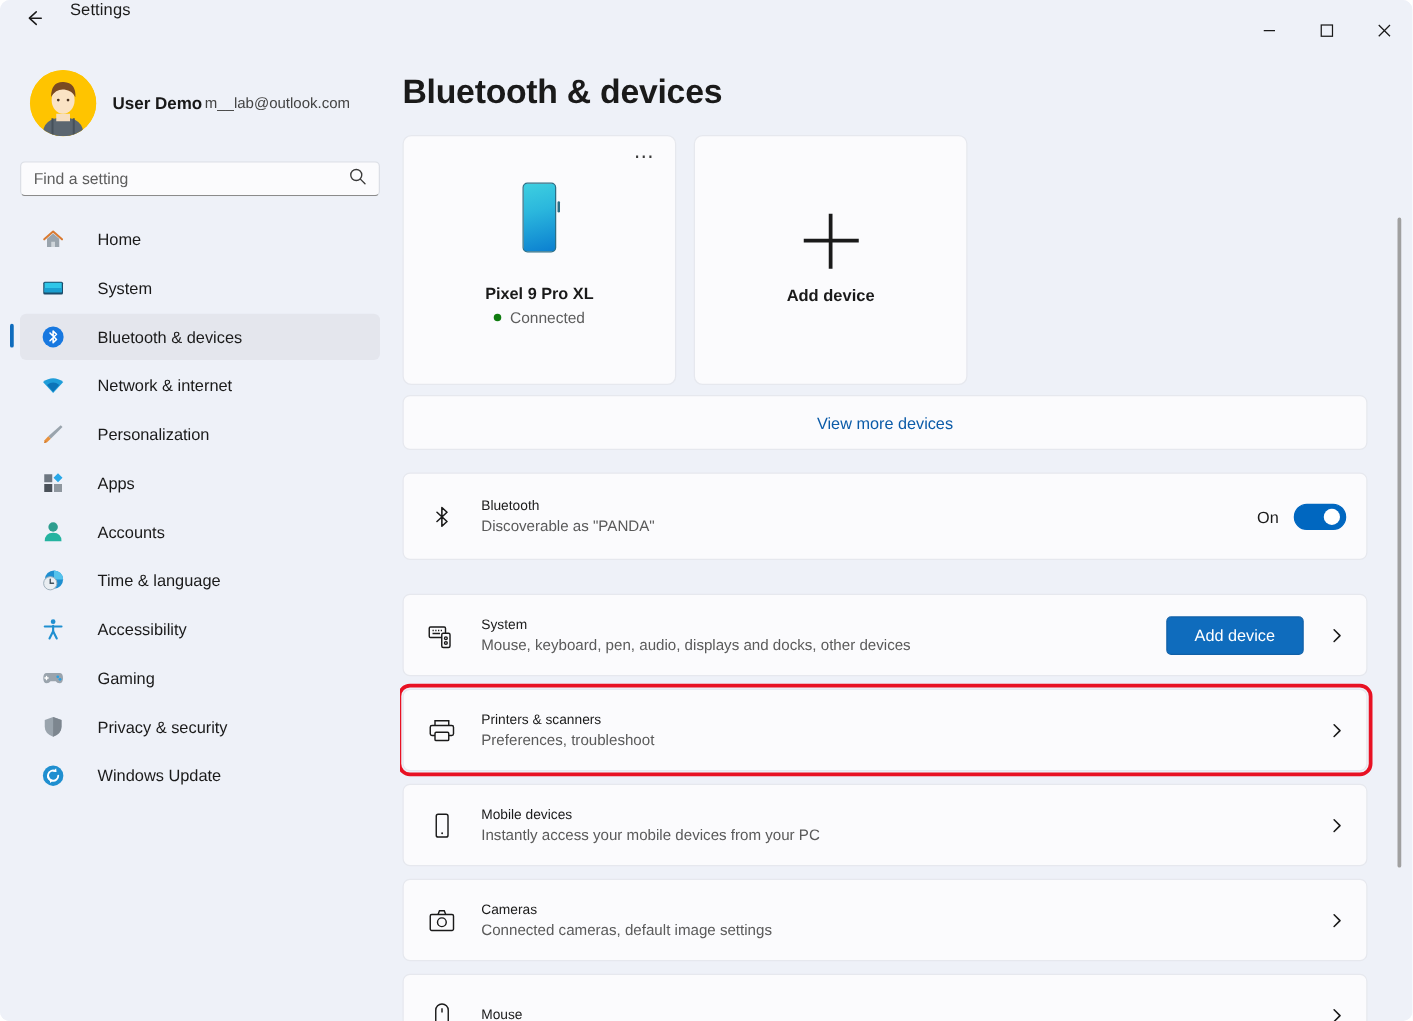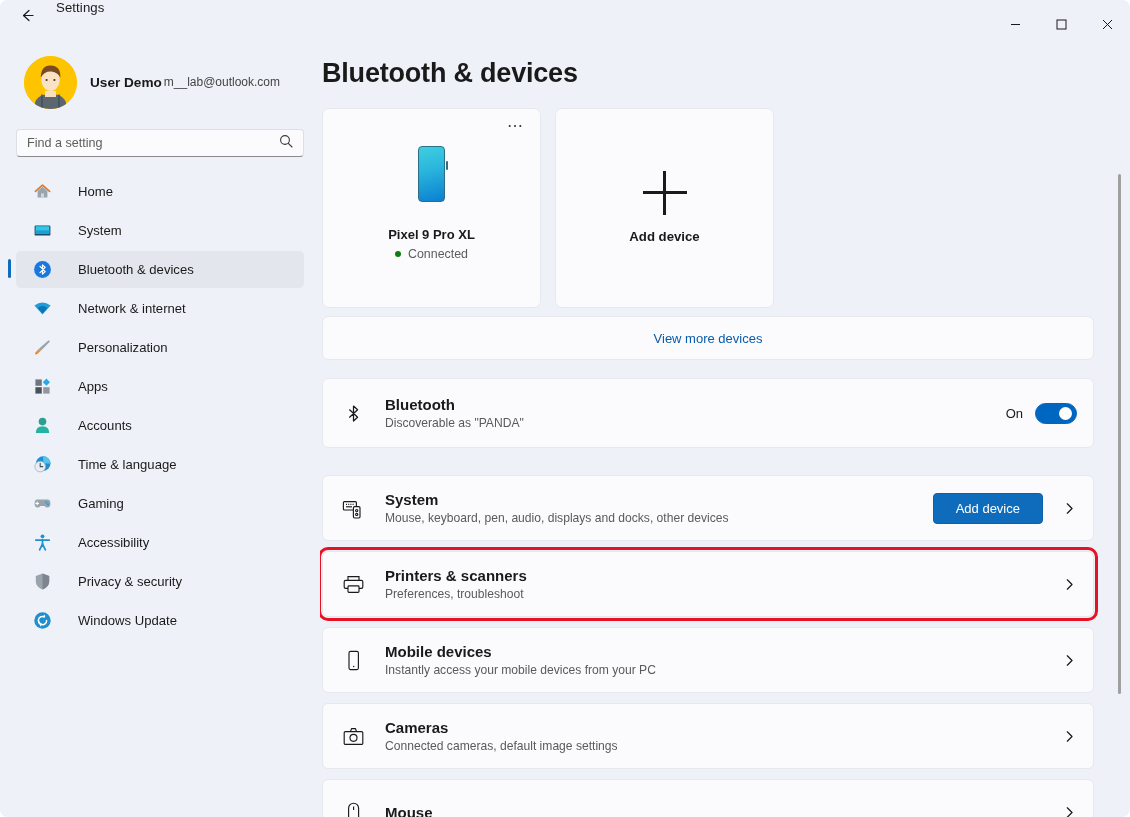--- a/index.html
+++ b/index.html
@@ -276,21 +276,21 @@
     z-index: 5;
   }
 
   .row-icon {
     width: 32px; flex: 0 0 32px;
     display: flex; align-items: center; justify-content: center;
     margin-right: 16px;
     color: #1a1a1a;
   }
   .row-text { display: flex; flex-direction: column; gap: 3px; flex: 1; min-width: 0; }
-  .row-title { font-size: 15px; color: #1a1a1a; font-weight: bold; }
+  .row-title { font-size: 11px; color: #1a1a1a; }
   .row-sub { font-size: 12.1px; color: #5a5a5a; }
 
   .toggle-wrap { display: flex; align-items: center; gap: 12px; }
   .toggle-label { font-size: 13px; color: #1a1a1a; }
   .toggle {
     width: 42px; height: 21px;
     background: #0067c0;
     border-radius: 11px;
     position: relative;
     cursor: pointer;
@@ -493,40 +493,40 @@
               <path d="M10.2 1.3 A7.3 7.3 0 0 1 17.5 8.6 L10.2 8.6 Z" fill="#55c3ec"></path>
               <circle cx="7.2" cy="11.6" r="5.3" fill="#e9eef2" stroke="#9fb0bc" stroke-width="0.8"></circle>
               <path d="M7.2 8.4 V11.6 H9.8" stroke="#40505c" stroke-width="1.1" fill="none" stroke-linecap="round"></path>
             </svg>
           </span>
           <span class="nav-label">Time &amp; language</span>
         </div>
 
         <div class="nav-item">
           <span class="nav-icon">
-            <svg width="19" height="19" viewBox="0 0 19 19">
-              <path d="M4.4 5.4 H14.6 Q17.4 5.4 17.4 9.5 Q17.4 13.6 14.6 13.6 Q12.6 13.6 11.6 12 H7.4 Q6.4 13.6 4.4 13.6 Q1.6 13.6 1.6 9.5 Q1.6 5.4 4.4 5.4 Z" fill="#9aa4ad"></path>
-              <path d="M4.2 8.1 V10.7 M2.9 9.4 H5.5" stroke="#fff" stroke-width="1.1" stroke-linecap="round"></path>
-              <circle cx="13.2" cy="8.4" r="1.1" fill="#2b9fe0"></circle>
-              <circle cx="15" cy="10.4" r="1.1" fill="#2b9fe0"></circle>
-            </svg>
-          </span>
-          <span class="nav-label">Gaming</span>
-        </div>
-
-        <div class="nav-item">
-          <span class="nav-icon">
             <svg width="19" height="19" viewBox="0 0 19 19" stroke="#1f8fd0" fill="none" stroke-width="1.7" stroke-linecap="round">
               <circle cx="9.5" cy="3.3" r="1.9" fill="#1f8fd0" stroke="none"></circle>
               <path d="M2.8 7.2 H16.2"></path>
               <path d="M9.5 6.6 V11"></path>
               <path d="M9.5 11 L6.6 16.8 M9.5 11 L12.4 16.8"></path>
             </svg>
           </span>
           <span class="nav-label">Accessibility</span>
+        </div>
+
+        <div class="nav-item">
+          <span class="nav-icon">
+            <svg width="19" height="19" viewBox="0 0 19 19">
+              <path d="M4.4 5.4 H14.6 Q17.4 5.4 17.4 9.5 Q17.4 13.6 14.6 13.6 Q12.6 13.6 11.6 12 H7.4 Q6.4 13.6 4.4 13.6 Q1.6 13.6 1.6 9.5 Q1.6 5.4 4.4 5.4 Z" fill="#9aa4ad"></path>
+              <path d="M4.2 8.1 V10.7 M2.9 9.4 H5.5" stroke="#fff" stroke-width="1.1" stroke-linecap="round"></path>
+              <circle cx="13.2" cy="8.4" r="1.1" fill="#2b9fe0"></circle>
+              <circle cx="15" cy="10.4" r="1.1" fill="#2b9fe0"></circle>
+            </svg>
+          </span>
+          <span class="nav-label">Gaming</span>
         </div>
 
         <div class="nav-item">
           <span class="nav-icon">
             <svg width="19" height="19" viewBox="0 0 19 19">
               <path d="M9.5 1.6 L16.2 4 V9.4 Q16.2 14.8 9.5 17.4 Q2.8 14.8 2.8 9.4 V4 Z" fill="#9aa4ad"></path>
               <path d="M9.5 1.6 L16.2 4 V9.4 Q16.2 14.8 9.5 17.4 Z" fill="#7d868f"></path>
             </svg>
           </span>
           <span class="nav-label">Privacy &amp; security</span>

